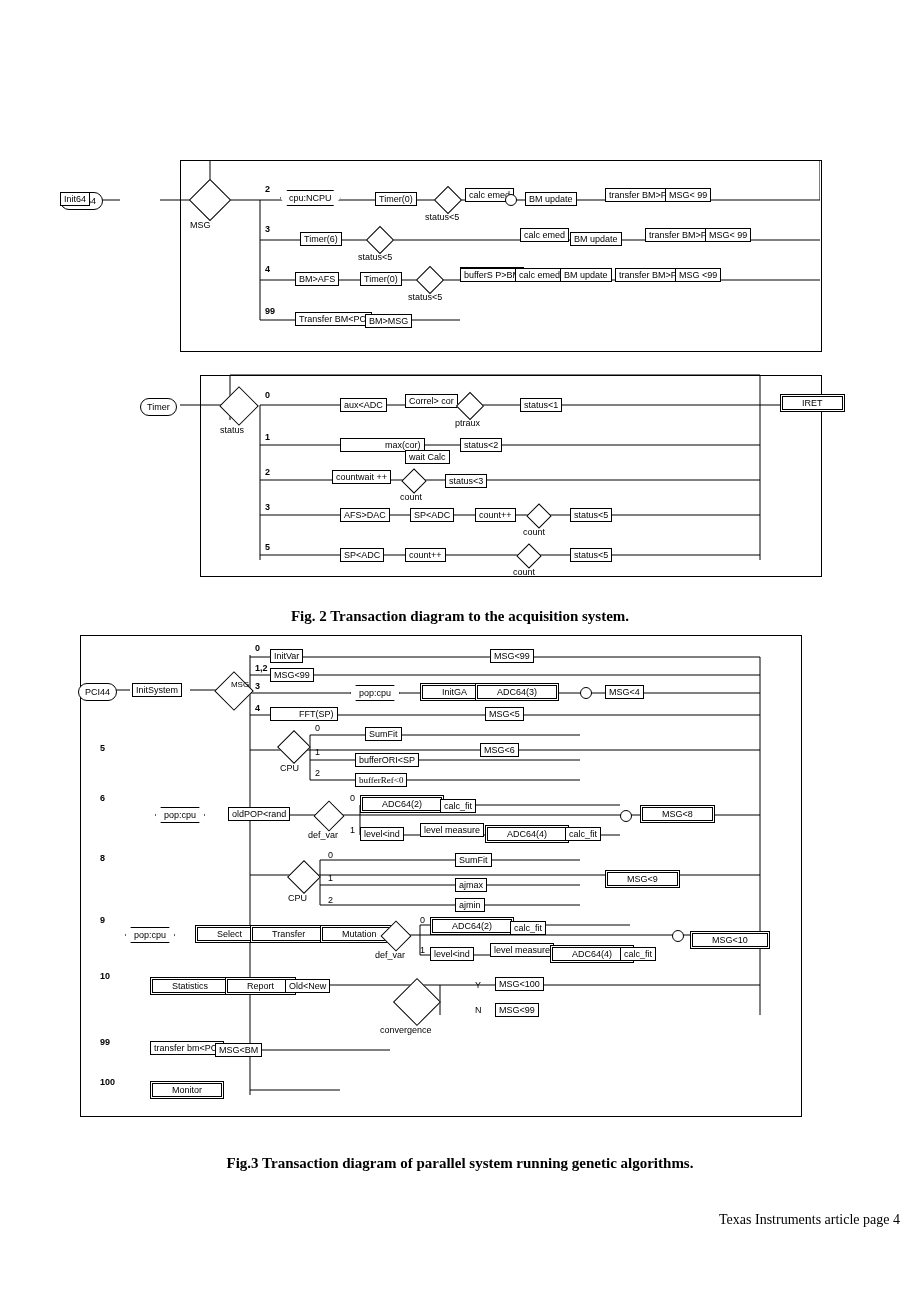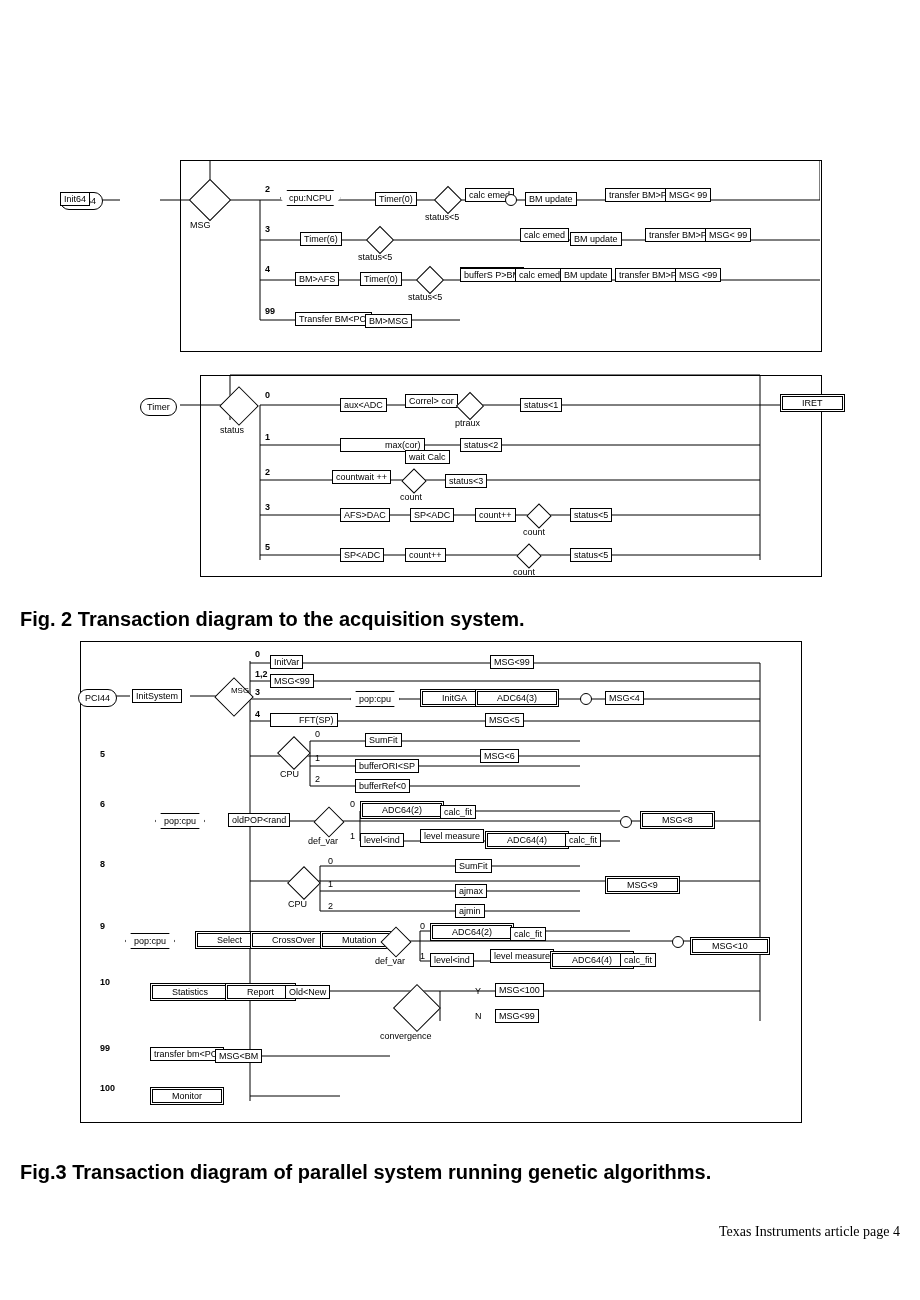--- a/index.html
+++ b/index.html
@@ -8,24 +8,24 @@
     font-size: 10px;
     background: #fff;
     width: 920px;
   }
   .page {
     width: 920px;
     padding: 0 20px 40px 20px;
     box-sizing: border-box;
   }
   .caption {
-    text-align: left;
+    text-align: center;
     font-weight: bold;
-    font-size: 20px;
-    font-family: Liberation Sans, sans-serif;
+    font-size: 15px;
+    font-family: Liberation Serif, serif;
     margin: 18px 0 10px 0;
   }
   .footer {
     text-align: right;
     font-family: "Times New Roman", serif;
     font-size: 14px;
     margin-top: 40px;
   }
   .diagram {
     position: relative;
@@ -313,21 +313,21 @@
 
   <div class="label bold" style="left:40px;top:108px;">5</div>
   <div class="diamond" style="left:222px;top:100px;width:22px;height:22px;"></div>
   <div class="label" style="left:220px;top:128px;">CPU</div>
   <div class="label" style="left:255px;top:88px;">0</div>
   <div class="box" style="left:305px;top:92px;">SumFit</div>
   <div class="label" style="left:255px;top:112px;">1</div>
   <div class="box" style="left:295px;top:118px;">bufferORI&lt;SP</div>
   <div class="box" style="left:420px;top:108px;">MSG&lt;6</div>
   <div class="label" style="left:255px;top:133px;">2</div>
-  <div class="box" style="left:295px;top:138px;">bufferRef&lt;0</div>
+  <div class="box" style="left:295px;top:138px;font-family:Liberation Serif, serif;">bufferRef&lt;0</div>
 
   <div class="label bold" style="left:40px;top:158px;">6</div>
   <div class="hex" style="left:95px;top:172px;">pop:cpu</div>
   <div class="box" style="left:168px;top:172px;">oldPOP&lt;rand</div>
   <div class="diamond" style="left:258px;top:170px;width:20px;height:20px;"></div>
   <div class="label" style="left:248px;top:195px;">def_var</div>
   <div class="label" style="left:290px;top:158px;">0</div>
   <div class="box dbl" style="left:300px;top:160px;">ADC64(2)</div>
   <div class="box" style="left:380px;top:164px;">calc_fit</div>
   <div class="label" style="left:290px;top:190px;">1</div>
@@ -346,21 +346,21 @@
   <div class="box" style="left:395px;top:218px;">SumFit</div>
   <div class="label" style="left:268px;top:238px;">1</div>
   <div class="box" style="left:395px;top:243px;">ajmax</div>
   <div class="box dbl" style="left:545px;top:235px;">MSG&lt;9</div>
   <div class="label" style="left:268px;top:260px;">2</div>
   <div class="box" style="left:395px;top:263px;">ajmin</div>
 
   <div class="label bold" style="left:40px;top:280px;">9</div>
   <div class="hex" style="left:65px;top:292px;">pop:cpu</div>
   <div class="box dbl" style="left:135px;top:290px;">Select</div>
-  <div class="box dbl" style="left:190px;top:290px;">CrossOver</div>
+  <div class="box dbl" style="left:190px;top:290px;">Transfer</div>
   <div class="box dbl" style="left:260px;top:290px;">Mutation</div>
   <div class="diamond" style="left:325px;top:290px;width:20px;height:20px;"></div>
   <div class="label" style="left:315px;top:315px;">def_var</div>
   <div class="label" style="left:360px;top:280px;">0</div>
   <div class="box dbl" style="left:370px;top:282px;">ADC64(2)</div>
   <div class="box" style="left:450px;top:286px;">calc_fit</div>
   <div class="label" style="left:360px;top:310px;">1</div>
   <div class="box" style="left:370px;top:312px;">level&lt;ind</div>
   <div class="box" style="left:430px;top:308px;">level
 measure</div>

